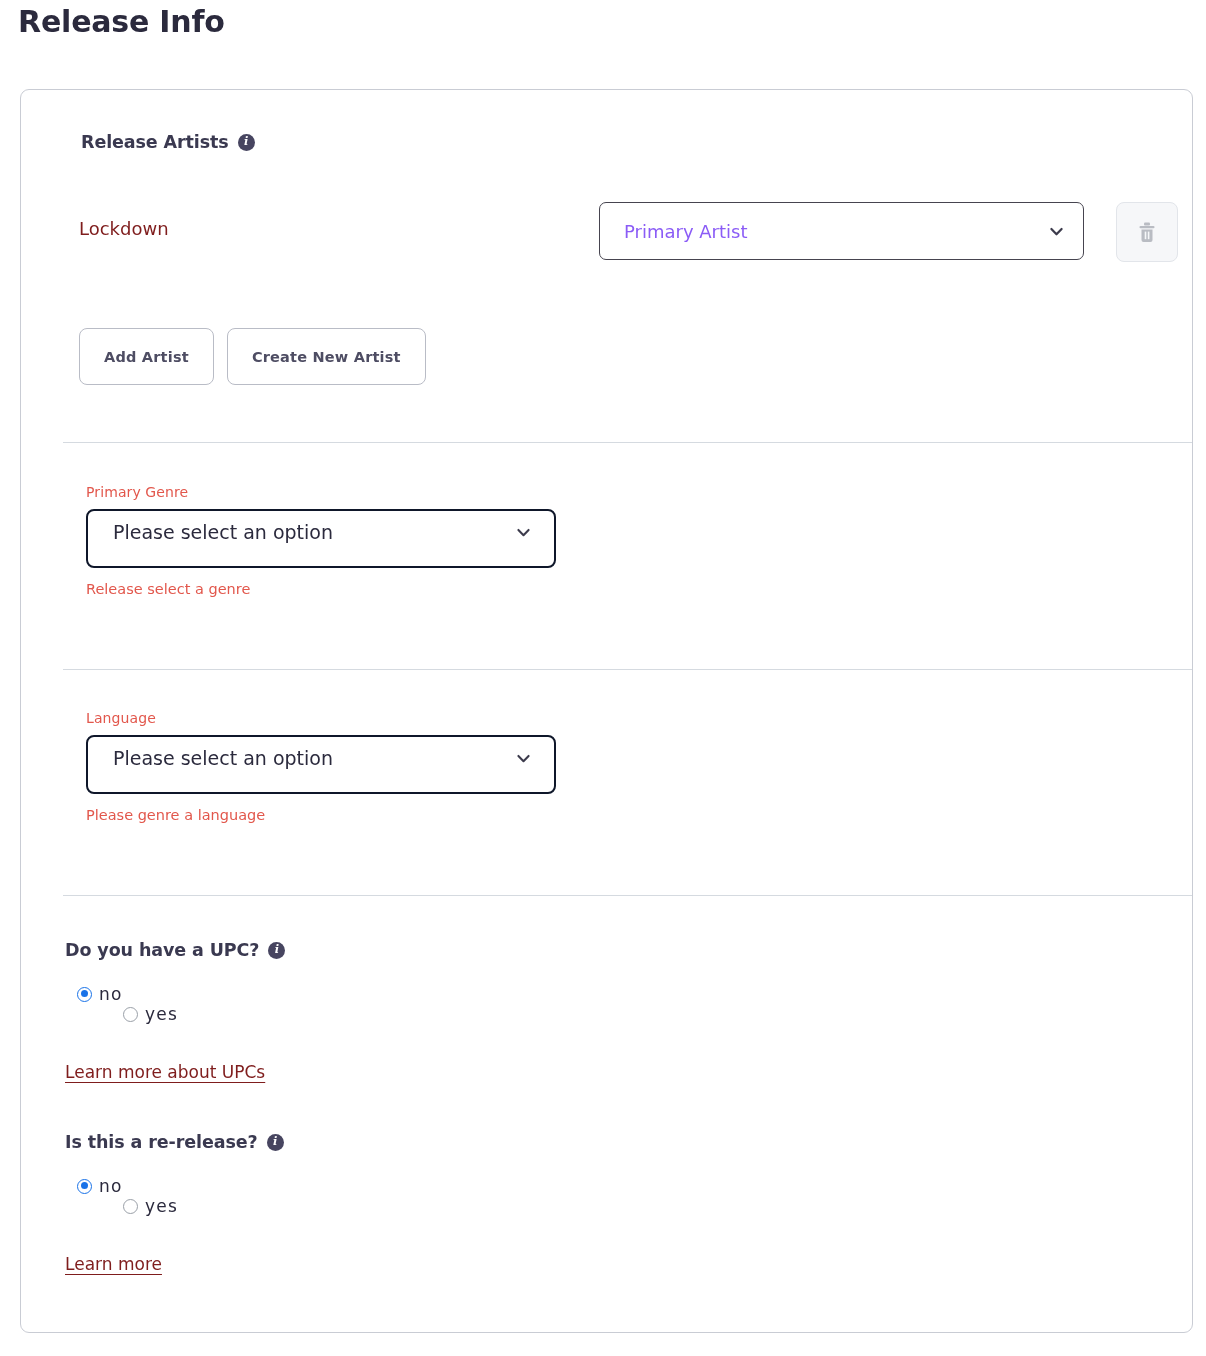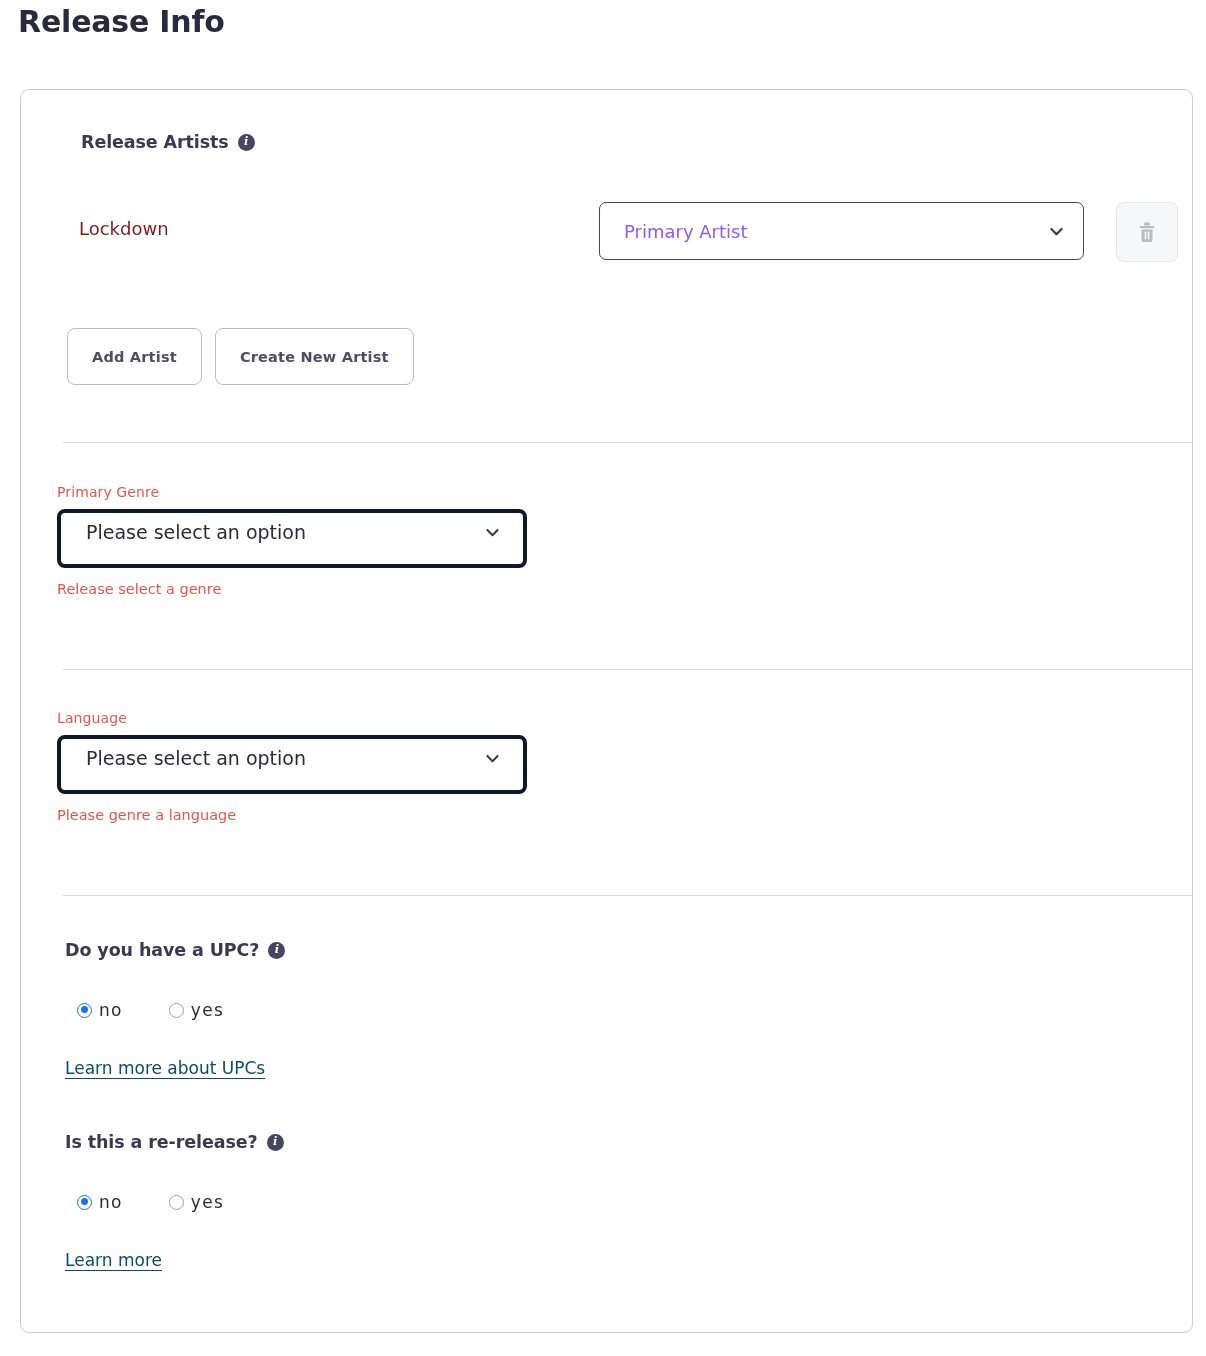--- a/index.html
+++ b/index.html
@@ -127,21 +127,21 @@
     border-radius: 8px;
     display: flex;
     align-items: center;
     justify-content: center;
     cursor: pointer;
   }
 
   
   .artist-actions {
     position: absolute;
-    left: 46px;
+    left: 58px;
     top: 238px;
     display: flex;
     gap: 13px;
   }
   .ghost-btn {
     height: 57px;
     padding: 0 24px;
     background: #ffffff;
     border: 1px solid #b9bcc6;
     border-radius: 8px;
@@ -161,36 +161,36 @@
     background: #d5dae0;
     border: 0;
   }
   #divider-1 { top: 344px; }
   #divider-2 { top: 571px; }
   #divider-3 { top: 797px; }
 
   
   .field-group {
     position: absolute;
-    left: 36px;
+    left: 65px;
     width: 470px;
   }
   #group-genre { top: 394px; }
   #group-language { top: 620px; }
 
   .field-label {
     font-size: 14px;
     color: #e2574c;
     letter-spacing: 0.1px;
     margin-bottom: 9px;
   }
   .field-select {
     width: 470px;
     height: 59px;
-    border: 4px solid #0f172a;
+    border: 2px solid #0f172a;
     border-radius: 8px;
     background: #ffffff;
     display: flex;
     align-items: center;
     padding: 0 22px 13px 25px;
     cursor: pointer;
   }
   .field-select .value {
     flex: 1;
     font-size: 19px;
@@ -203,22 +203,23 @@
   }
 
   
   .question-block { position: absolute; left: 44px; }
   #block-upc { top: 850px; }
   #block-rerelease { top: 1042px; }
 
   .radio-row {
     display: flex;
     align-items: flex-start;
-    margin-top: 40px;
+    margin-top: 24px;
     padding-left: 12px;
+    flex-direction: column;
   }
   .radio-item {
     display: flex;
     align-items: center;
     cursor: pointer;
   }
   .radio-item + .radio-item { margin-left: 46px; }
 
   .radio-dot {
     width: 15px;
@@ -248,21 +249,21 @@
     margin-left: 7px;
     font-size: 17px;
     letter-spacing: 1.3px;
     color: #2b2a3d;
   }
 
   .learn-link {
     display: inline-block;
     margin-top: 38px;
     font-size: 17px;
-    color: #0c4a6e;
+    color: #7f1d1d;
     text-decoration: underline;
     text-underline-offset: 4px;
     cursor: pointer;
   }
 </style>
 </head>
 <body>
 
 <h1 class="page-title">Release Info</h1>
 

